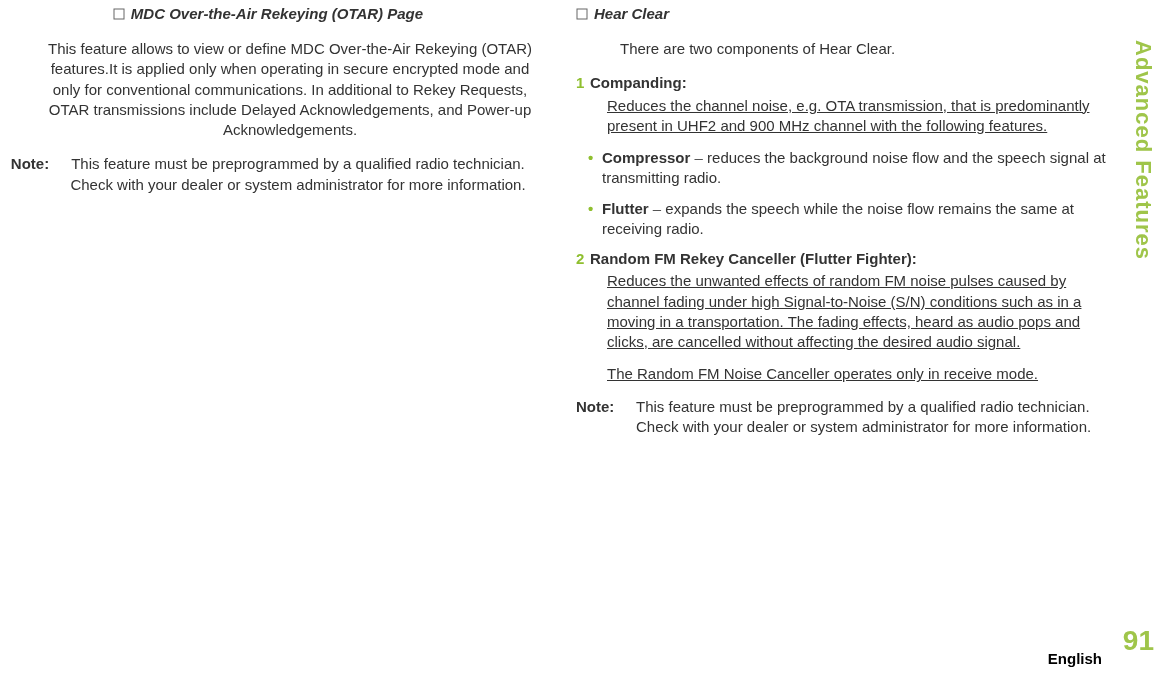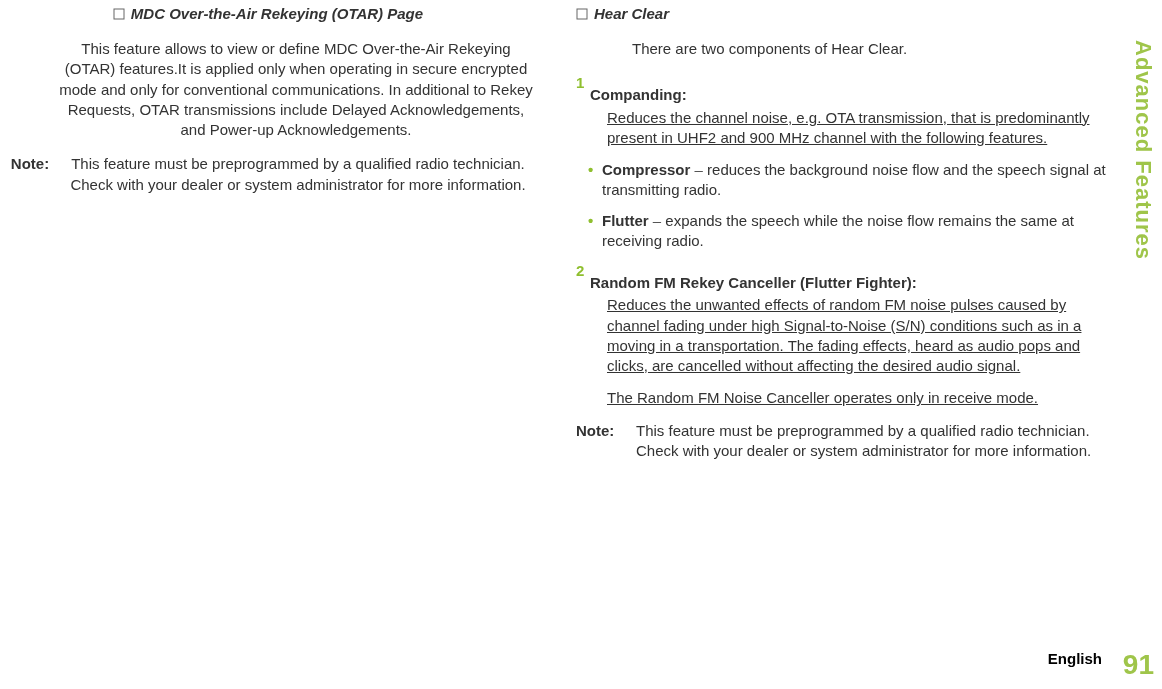--- a/index.html
+++ b/index.html
@@ -31,46 +31,46 @@
     font-weight: bold;
     font-style: italic;
     margin: 4px 0 14px 0;
     font-size: 15px;
   }
   .square-icon {
     display: inline-block;
     vertical-align: middle;
     margin-right: 6px;
   }
-  .para { margin: 0 0 14px 12px; padding-left: 44px; }
+  .para { margin: 0 0 14px 0; padding-left: 44px; }
   .note-row { display: flex; margin: 0 0 14px 0; }
   .note-label { font-weight: bold; flex: 0 0 60px; }
   .note-body { flex: 1; }
   .numline { display: flex; margin: 0 0 2px 0; }
   .num { color: #8fbf2f; font-weight: bold; flex: 0 0 14px; font-size: 15px; }
-  .numtitle { font-weight: bold; margin-top: 12px; }
+  .numtitle { font-weight: bold; }
   .numbody { margin-left: 31px; margin-bottom: 12px; text-decoration: underline; }
   .bullet { display: flex; margin: 0 0 10px 12px; }
   .bullet-dot { color: #8fbf2f; flex: 0 0 14px; font-weight: bold; }
   .bullet-body { flex: 1; }
   .em-green { color: #555; }
   .side-tab {
     position: absolute;
     right: 6px;
     top: 40px;
     writing-mode: vertical-rl;
     color: #9fc54a;
     font-weight: bold;
     font-size: 22px;
     letter-spacing: 1px;
   }
   .page-num {
     position: absolute;
     right: 8px;
-    bottom: 8px;
+    bottom: 32px;
     color: #9fc54a;
     font-weight: bold;
     font-size: 28px;
   }
   .lang {
     position: absolute;
     right: 60px;
     bottom: 22px;
     color: #000000;
     font-size: 15px;

